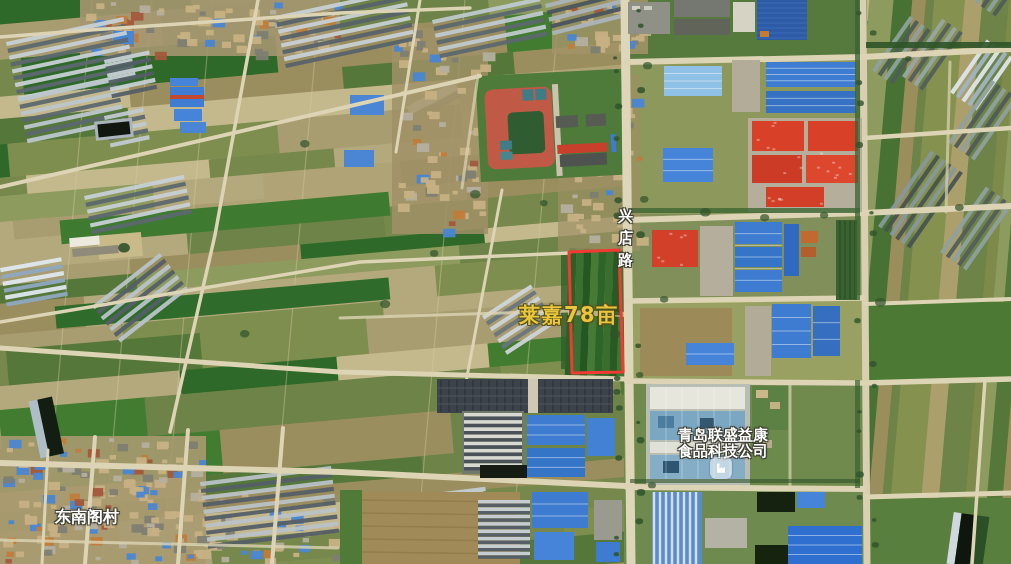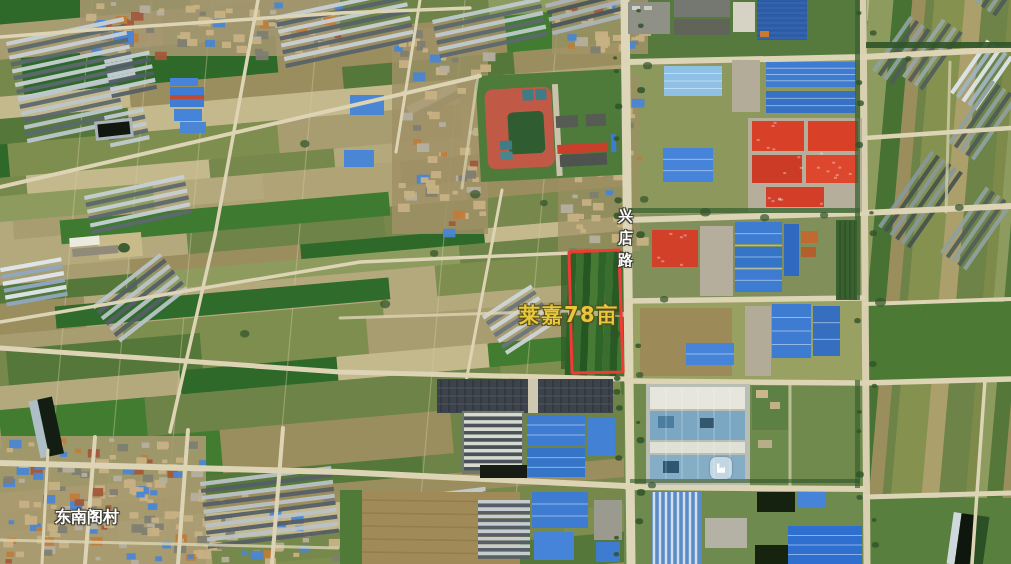--- a/index.html
+++ b/index.html
@@ -1117,20 +1117,24 @@
     </svg>
 
   <div class="olabel road-label">
     <span>兴</span>
     <span>店</span>
     <span>路</span>
   </div>
 
   <div class="olabel parcel-label">莱嘉78亩</div>
 
+  <div class="olabel company-label">
+    <div>青岛联盛益康</div>
+    <div>食品科技公司</div>
+  </div>
 
   <div class="poi">
     <svg width="16" height="16" viewBox="0 0 20 20">
       <path d="M5 16 V4.5 h3 v6.5 l3.5 -2.6 v2.6 l3.5 -2.6 V16 z" fill="#ffffff"></path>
     </svg>
   </div>
 
   <div class="olabel village-label">东南阁村</div>
 </div>
 

